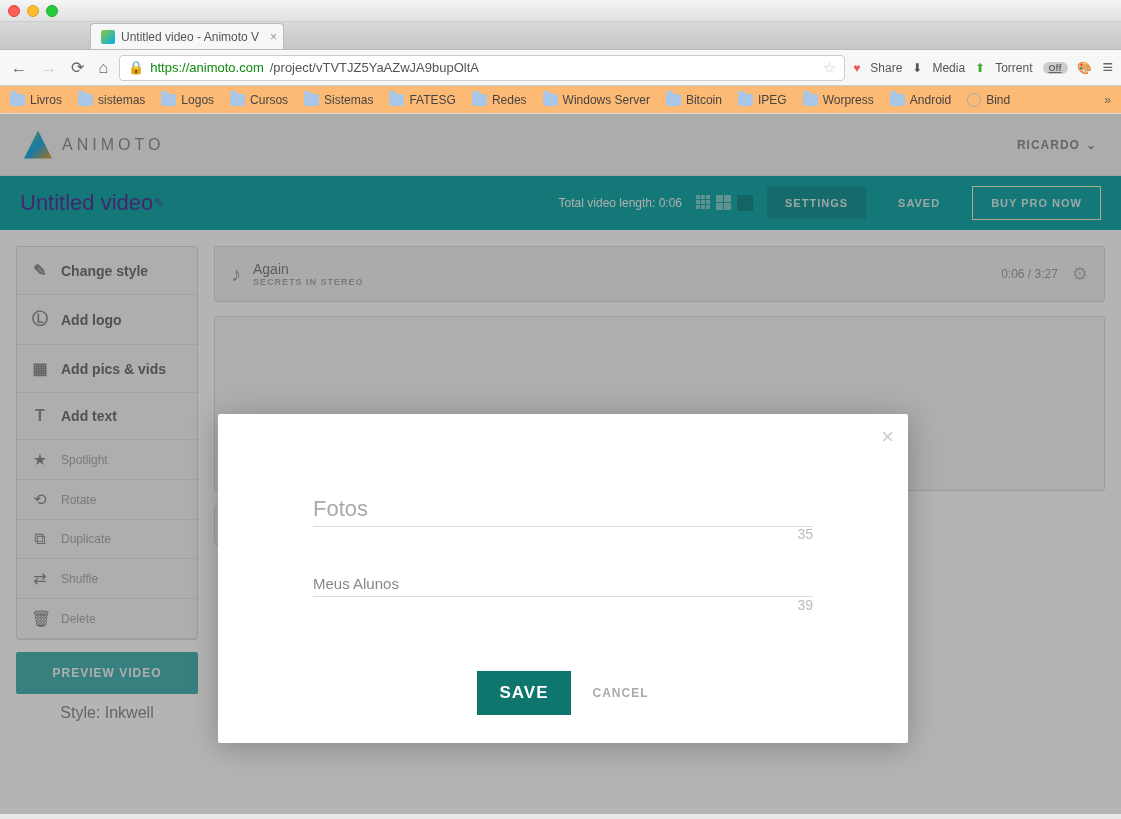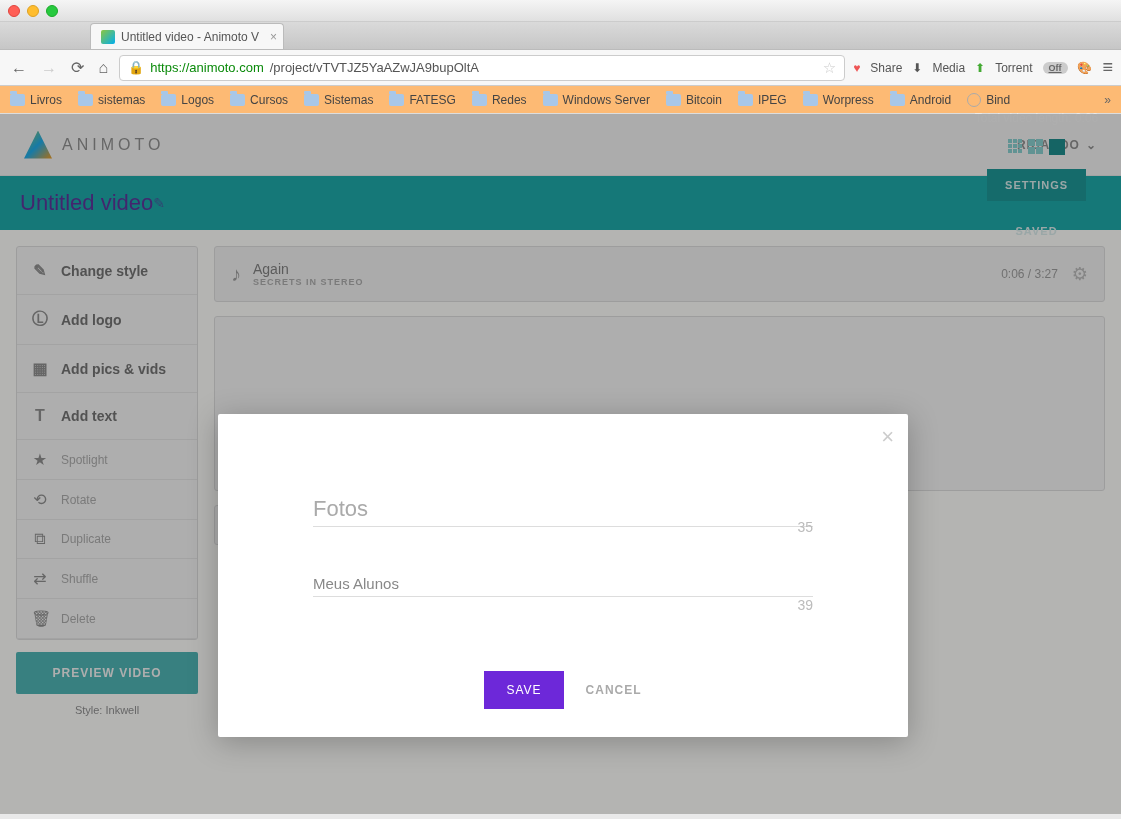--- a/index.html
+++ b/index.html
@@ -47,58 +47,58 @@
 .app{position:relative;height:700px;background:#f4f4f2;}
 .app-header{height:62px;background:#fdfdfd;display:flex;align-items:center;padding:0 24px;justify-content:space-between;border-bottom:1px solid #eee;}
 .logo{display:flex;align-items:center;gap:10px;}
 .logo-mark{width:28px;height:28px;background:linear-gradient(135deg,#8bc34a,#03a9f4,#ff9800);clip-path:polygon(50% 0,100% 100%,0 100%);}
 .logo-text{letter-spacing:4px;color:#888;font-size:16px;font-weight:300;}
 .user{color:#888;font-size:12px;letter-spacing:1px;font-weight:bold;display:flex;align-items:center;gap:6px;}
 
 .teal-bar{height:54px;background:#00a6a6;display:flex;align-items:center;padding:0 20px;color:#fff;}
 .title{font-size:22px;font-weight:300;color:#4c1d95;display:flex;align-items:center;gap:0;}
 .pencil{font-size:14px;opacity:.7;}
-.teal-right{margin-left:auto;display:flex;align-items:center;gap:14px;font-size:12px;flex-direction:column;}
+.teal-right{margin-left:auto;display:flex;align-items:center;gap:14px;font-size:12px;}
 .grid-icons{display:flex;gap:6px;}
 .gicon{display:grid;grid-template-columns:repeat(3,4px);grid-template-rows:repeat(3,4px);gap:1px;}
 .gicon.big{grid-template-columns:repeat(2,7px);grid-template-rows:repeat(2,7px);}
 .gicon span{background:#7fd3d3;}
 .gicon.solid{width:16px;height:16px;background:#008585;display:block;}
 .btn{padding:10px 18px;font-size:11px;font-weight:bold;letter-spacing:1px;background:#008f8f;color:#dff3f3;}
 .btn.saved{background:transparent;}
 .btn.outline{background:transparent;border:1px solid #fef9c3;color:#dff3f3;}
 
 .content{display:flex;gap:16px;padding:16px;}
 .sidebar{width:182px;background:#fff;border:1px solid #e4e4e4;border-radius:3px;}
 .side-item{display:flex;align-items:center;gap:12px;padding:14px 14px;border-bottom:1px solid #eee;color:#666;font-size:14px;font-weight:bold;}
 .side-item.small{font-weight:normal;font-size:12px;color:#aaa;padding:10px 14px;}
 .side-icon{width:18px;font-size:16px;color:#888;text-align:center;}
 .preview-btn{background:#3bb3b3;color:#fff;font-size:12px;font-weight:bold;letter-spacing:1px;padding:14px;text-align:center;border-radius:2px;margin-top:12px;}
-.style-label{text-align:center;font-size:11px;color:#888;margin-top:10px;}
+.style-label{text-align:center;font-size:16px;color:#888;margin-top:10px;}
 
 .music{flex:1;}
 .music-bar{background:#fafafa;border:1px solid #e4e4e4;border-radius:3px;height:56px;display:flex;align-items:center;padding:0 16px;color:#999;}
 .note{font-size:20px;margin-right:12px;}
 .track-title{font-weight:normal;color:#777;font-size:14px;}
 .track-sub{font-size:9px;letter-spacing:1px;color:#aaa;font-weight:bold;}
 .music-right{margin-left:auto;display:flex;align-items:center;gap:14px;font-size:12px;}
 .gear{font-size:18px;color:#bbb;}
 .canvas{background:#fff;border:1px solid #e4e4e4;border-radius:3px;height:175px;margin-top:14px;}
 .addbox{background:#fff;border:1px solid #e4e4e4;border-radius:3px;height:40px;margin-top:14px;width:75%;}
 
 .overlay{position:absolute;inset:0;background:rgba(60,60,60,.35);}
 .modal{position:absolute;left:218px;top:300px;width:690px;background:#fff;border-radius:2px;box-shadow:0 5px 30px rgba(0,0,0,.25);padding:18px 0 28px;}
 .modal-close{position:absolute;right:14px;top:10px;color:#ccc;font-size:22px;font-weight:300;}
 .fields{padding:60px 95px 20px;}
 .field{position:relative;margin-bottom:44px;}
 .field input{border:none;border-bottom:1px solid #ddd;width:100%;font-size:22px;color:#aaa;padding:4px 0;outline:none;font-family:inherit;font-weight:300;}
 .field input.sub{font-size:15px;color:#888;}
-.counter{position:absolute;right:0;top:27px;font-size:14px;color:#bbb;}
+.counter{position:absolute;right:0;top:34px;font-size:14px;color:#bbb;}
 .modal-actions{display:flex;justify-content:center;gap:22px;align-items:center;margin-top:10px;}
-.save-btn{background:#6d28d9;color:#fff;border:none;font-size:12px;font-weight:normal;letter-spacing:1px;padding:12px 22px;}
+.save-btn{background:#0f766e;color:#fff;border:none;font-size:17px;font-weight:bold;letter-spacing:1px;padding:12px 22px;}
 .cancel-btn{color:#aaa;font-size:12px;font-weight:bold;letter-spacing:1px;}
 
 .dimmed{filter:brightness(.92);}
 </style>
 </head>
 <body>
 
 <div class="mac-bar">
   <div class="mac-dot red"></div>
   <div class="mac-dot yellow"></div>

